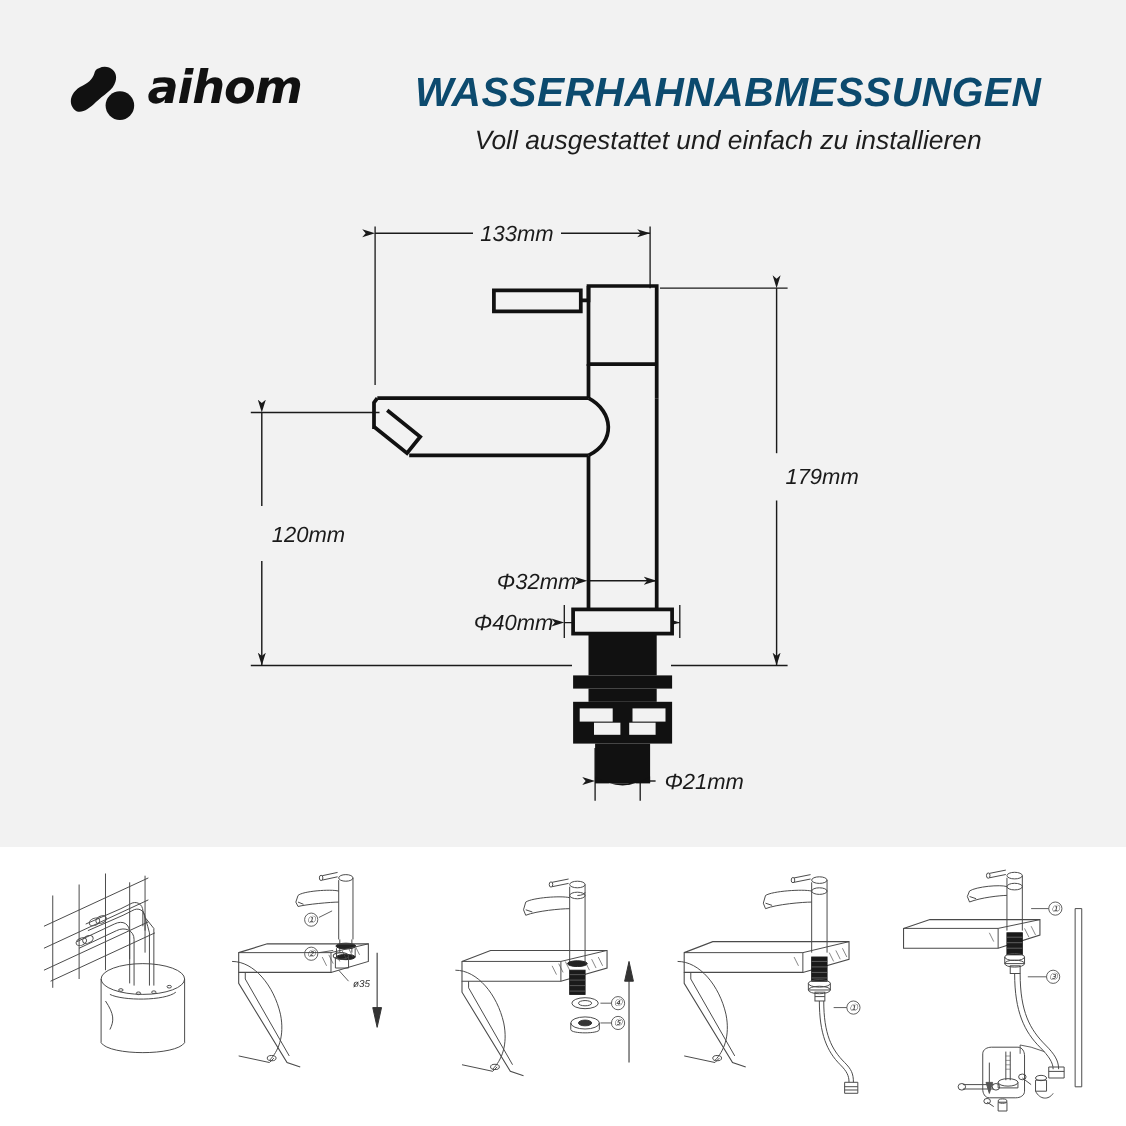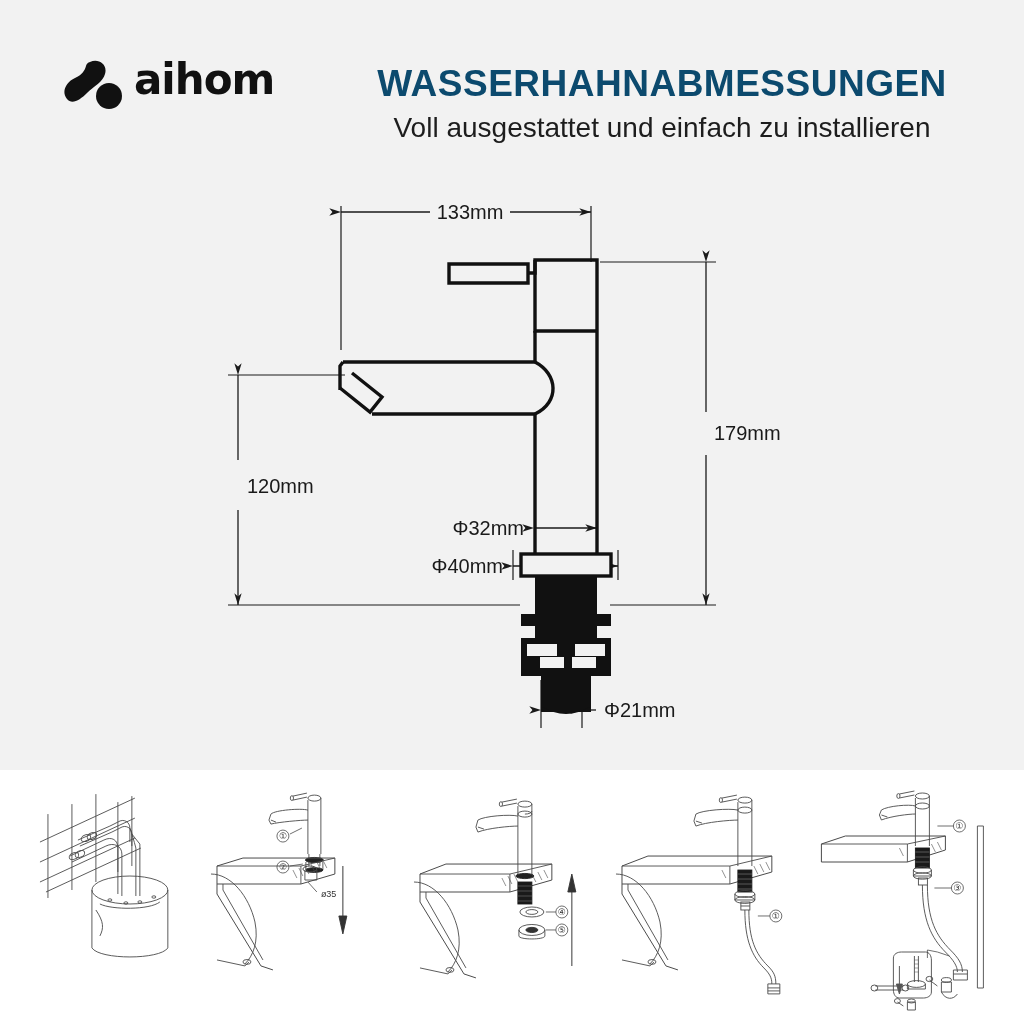--- a/index.html
+++ b/index.html
@@ -3,21 +3,21 @@
 <meta charset="utf-8">
 <style>
   html,body{margin:0;padding:0;}
   body{
     width:1024px;height:1024px;
     background:#ffffff;
     font-family:"Liberation Sans", sans-serif;
     overflow:hidden;
     position:relative;
   }
-  #root{position:relative;width:1024px;height:977px;}
+  #root{position:relative;width:1024px;height:977px;font-style:italic;}
 
   .top-panel{
     position:absolute;left:0;top:0;width:1024px;height:770px;
     background:#f2f2f2;
   }
   .bottom-panel{
     position:absolute;left:0;top:770px;width:1024px;height:254px;
     background:#ffffff;
   }
 
@@ -36,21 +36,21 @@
   .title{
     position:absolute;left:312px;top:62px;width:700px;
     text-align:center;
     font-size:37px;font-weight:bold;letter-spacing:0.5px;
     color:#0c4a6e;line-height:44px;
     font-family:"Liberation Sans", sans-serif;
   }
   .subtitle{
     position:absolute;left:312px;top:114px;width:700px;
     text-align:center;
-    font-size:28px;font-weight:normal;
+    font-size:24px;font-weight:normal;
     color:#1d1d1d;line-height:28px;
   }
 
   
   .draw{position:absolute;left:0;top:150px;width:1024px;height:620px;}
 
   .dim-label{
     font-family:"Liberation Sans", sans-serif;
     font-size:20px;
     fill:#1a1a1a;

